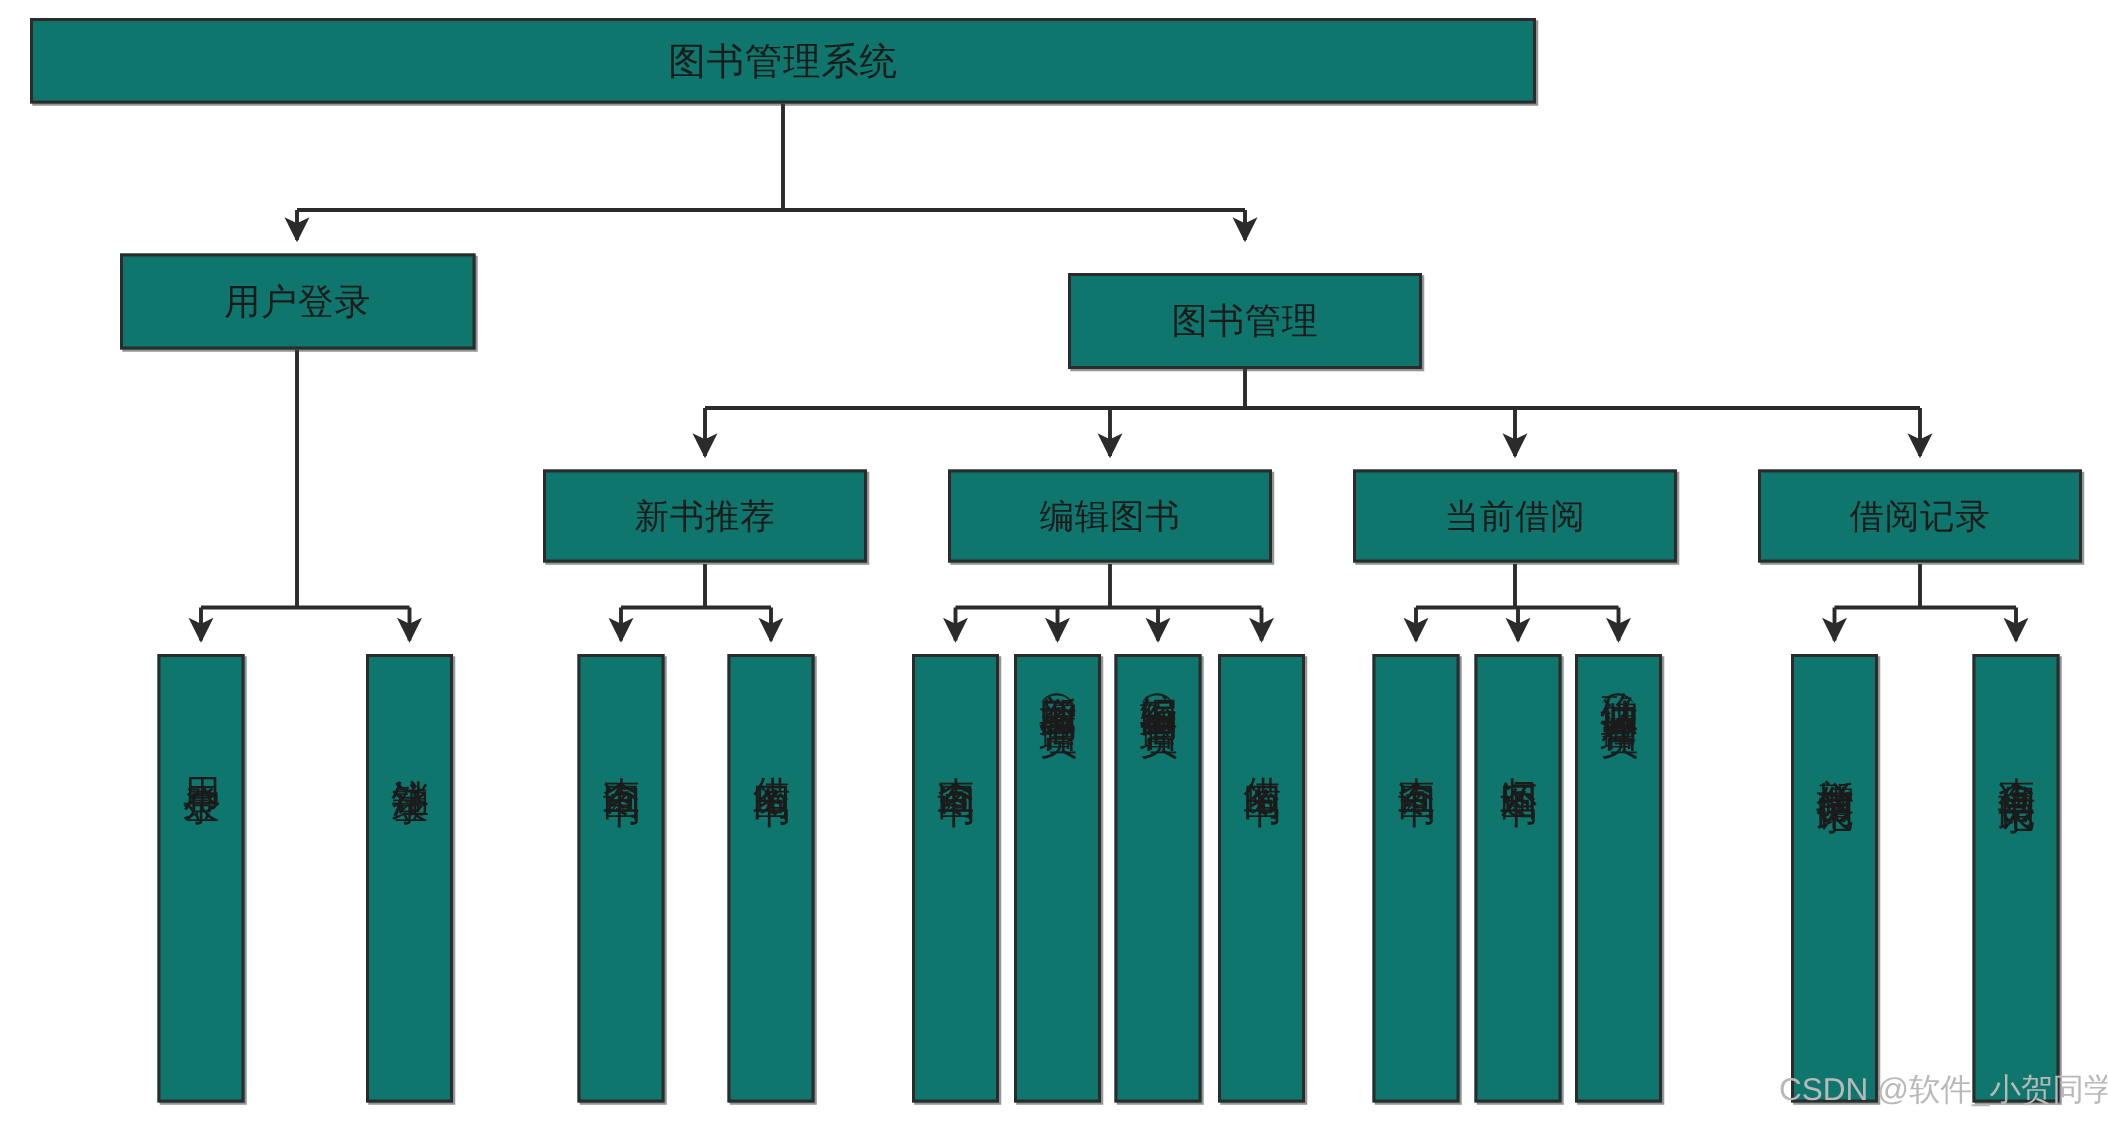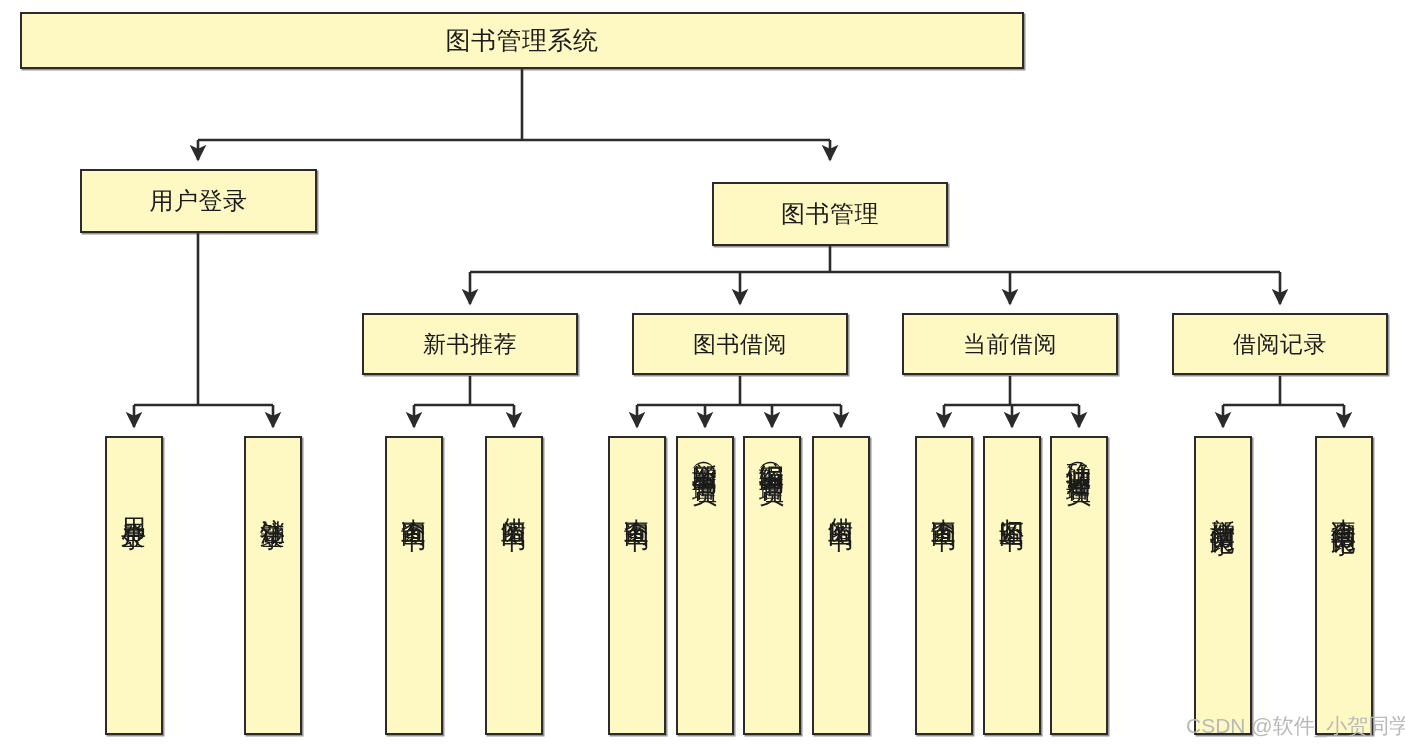--- a/index.html
+++ b/index.html
@@ -21,21 +21,21 @@
     position: absolute;
     left: 0;
     top: 0;
     width: 1405px;
     height: 747px;
     pointer-events: none;
   }
   .node {
     position: absolute;
     box-sizing: border-box;
-    background: #fef9c3;
+    background: #0f766e;
     border: 2px solid #2b2b2b;
     box-shadow: 1.5px 1.5px 0 0 rgba(60,60,60,0.55);
     display: flex;
     align-items: center;
     justify-content: center;
     z-index: 2;
   }
   .node .label {
     color: #1b1b1b;
     white-space: nowrap;
@@ -131,21 +131,21 @@
     <span class="label">用户登录</span>
   </div>
   <div class="node lvl1" style="left:712px; top:182px; width:236px; height:64px;">
     <span class="label">图书管理</span>
   </div>
 
   <div class="node lvl2" style="left:362px; top:313px; width:216px; height:62px;">
     <span class="label">新书推荐</span>
   </div>
   <div class="node lvl2" style="left:632px; top:313px; width:216px; height:62px;">
-    <span class="label">图书借阅</span>
+    <span class="label">编辑图书</span>
   </div>
   <div class="node lvl2" style="left:902px; top:313px; width:216px; height:62px;">
     <span class="label">当前借阅</span>
   </div>
   <div class="node lvl2" style="left:1172px; top:313px; width:216px; height:62px;">
     <span class="label">借阅记录</span>
   </div>
 
   <div class="node leaf mid" style="left:105px; top:436px; width:58px; height:299px;">
     <span class="label">用户登录</span>

